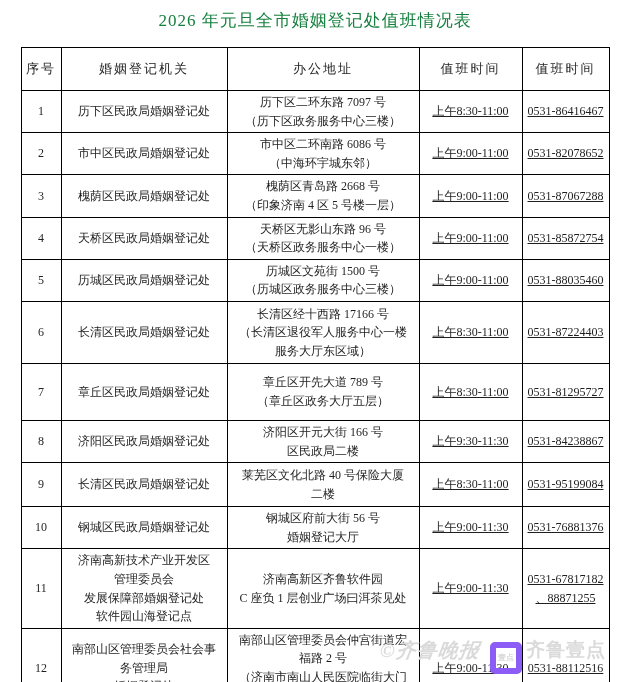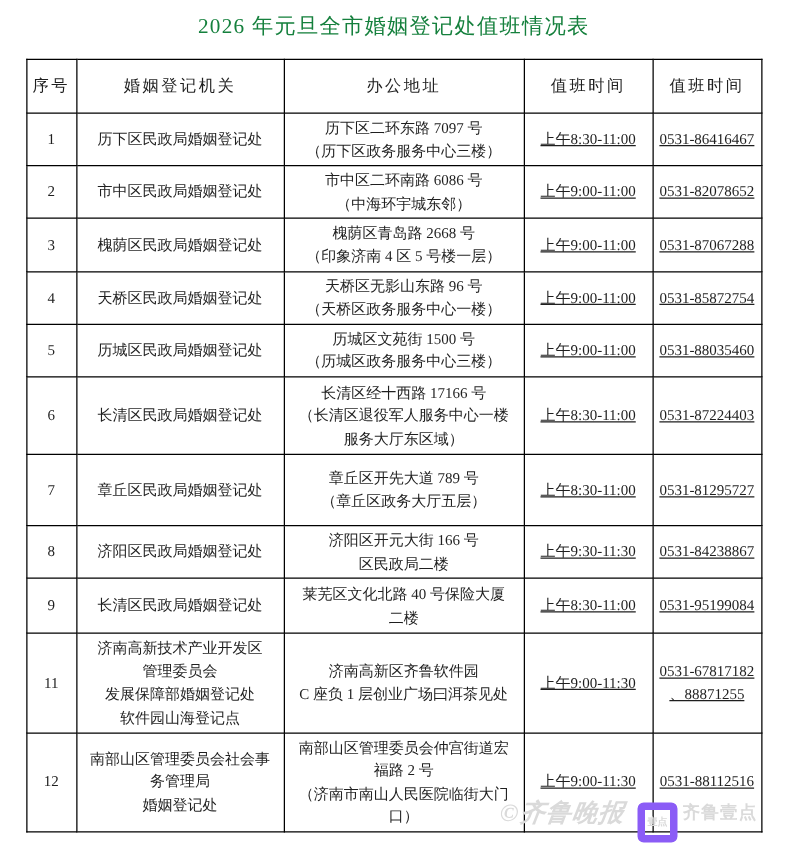--- a/index.html
+++ b/index.html
@@ -48,21 +48,21 @@
   .wm-left{
     font-size:20px;font-style:italic;font-weight:bold;
     transform:skewX(-8deg);letter-spacing:1px;
   }
   .wm-right{display:flex;align-items:center;gap:4px;font-weight:bold;}
   .wm-icon{
     width:20px;height:20px;border:6px solid #8b5cf6;border-radius:5px;
     display:flex;align-items:center;justify-content:center;
     font-size:8px;line-height:1;color:#dadada;margin-top:16px;
   }
-  .wm-text{font-size:14px;letter-spacing:1px;font-family:"Liberation Sans","DejaVu Sans",sans-serif;}
+  .wm-text{font-size:19px;letter-spacing:1px;font-family:"Liberation Sans","DejaVu Sans",sans-serif;}
 </style>
 </head>
 <body>
 
 <div class="title">2026 年元旦全市婚姻登记处值班情况表</div>
 
 <table class="duty">
   <colgroup>
     <col class="c-no">
       <col class="c-org">
@@ -155,20 +155,28 @@
 
   <tr>
     <td class="cell-no">9</td>
     <td class="cell-org">长清区民政局婚姻登记处</td>
     <td class="cell-addr">莱芜区文化北路 40 号保险大厦
 二楼</td>
     <td class="cell-time">上午8:30-11:00</td>
     <td class="cell-phone">0531-95199084</td>
   </tr>
 
+  <tr>
+    <td class="cell-no">10</td>
+    <td class="cell-org">钢城区民政局婚姻登记处</td>
+    <td class="cell-addr">钢城区府前大街 56 号
+婚姻登记大厅</td>
+    <td class="cell-time">上午9:00-11:30</td>
+    <td class="cell-phone">0531-76881376</td>
+  </tr>
 
   <tr>
     <td class="cell-no">11</td>
     <td class="cell-org">济南高新技术产业开发区
 管理委员会
 发展保障部婚姻登记处
 软件园山海登记点</td>
     <td class="cell-addr">济南高新区齐鲁软件园
 C 座负 1 层创业广场曰洱茶见处</td>
     <td class="cell-time">上午9:00-11:30</td>

